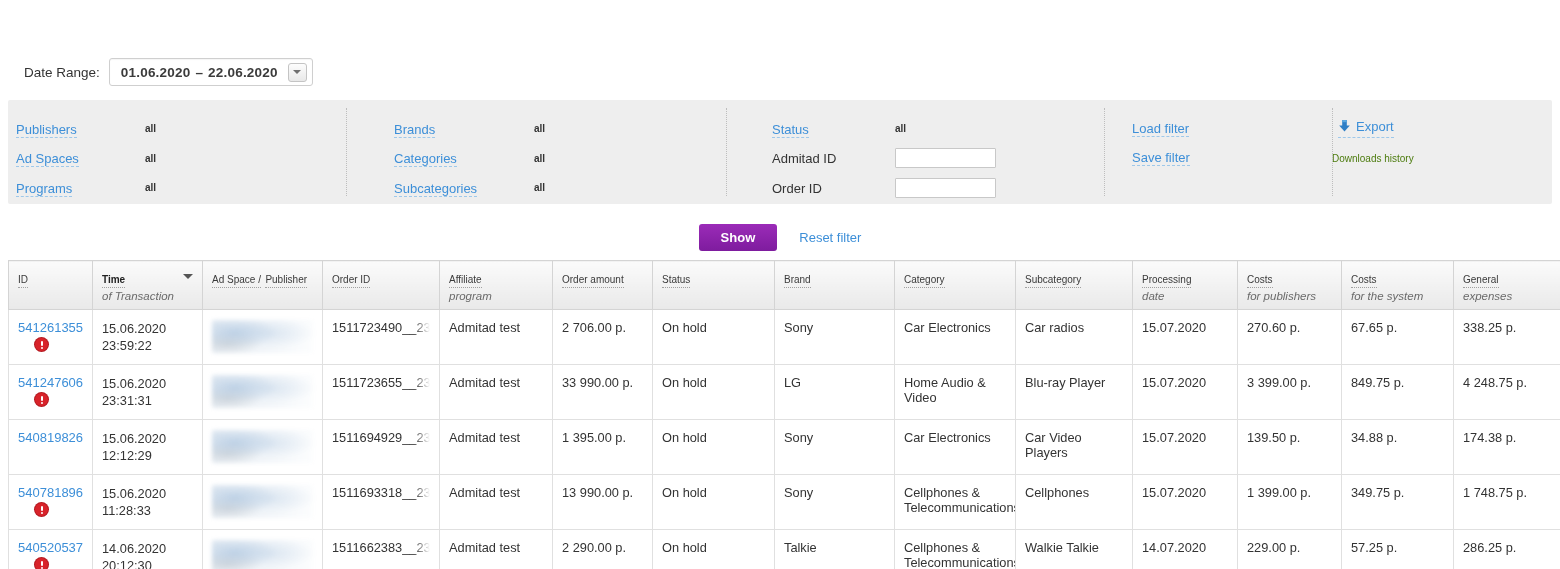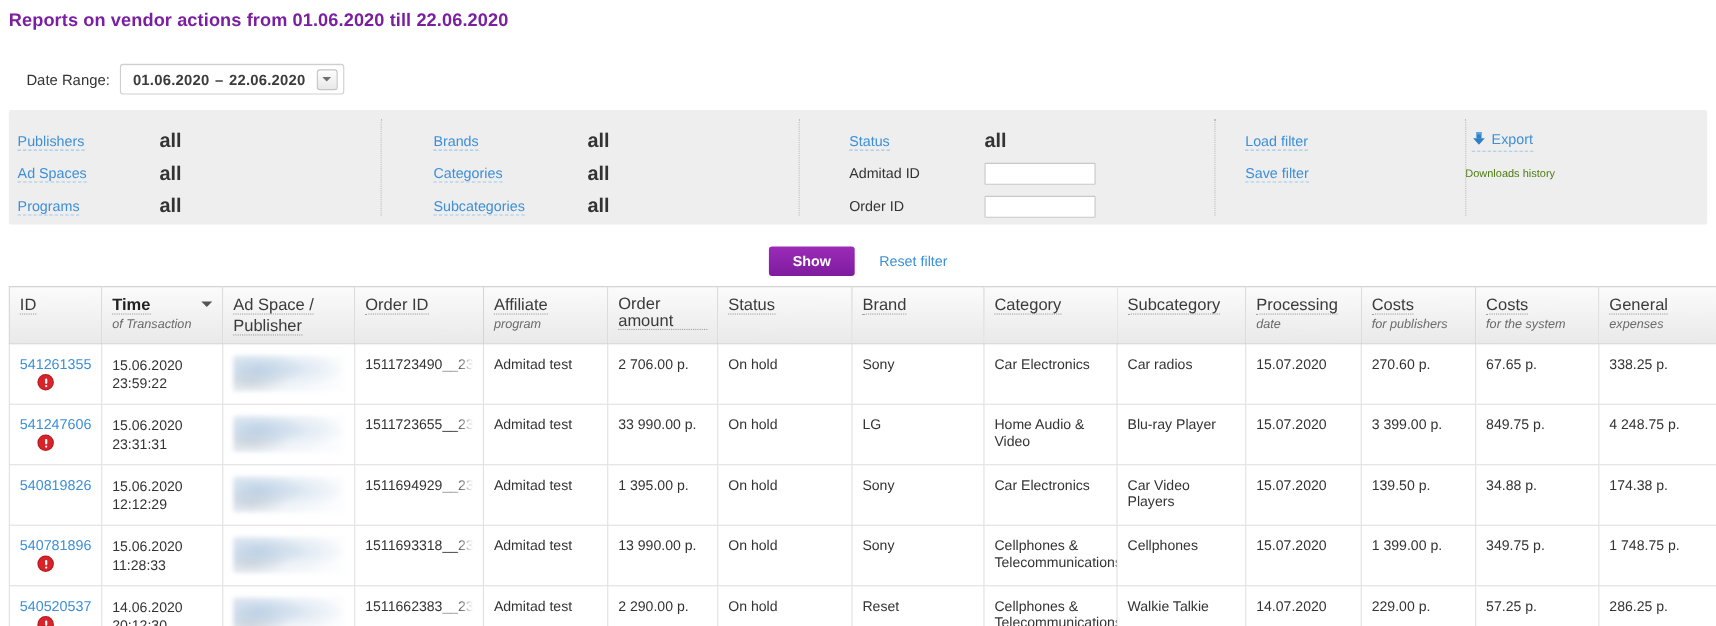--- a/index.html
+++ b/index.html
@@ -117,21 +117,21 @@
     line-height: 15px;
     cursor: pointer;
     white-space: nowrap;
   }
   .ftext {
     font-size: 13px;
     color: #333;
     white-space: nowrap;
   }
   .fval {
-    font-size: 18px;
+    font-size: 10px;
     font-weight: bold;
     color: #333;
     white-space: nowrap;
   }
   .fname-w { width: 129px; flex: none; }
   .fname-w2 { width: 140px; flex: none; }
   .fname-w3 { width: 123px; flex: none; }
   .finput {
     width: 101px;
     height: 20px;
@@ -210,21 +210,21 @@
     text-align: left;
     vertical-align: top;
     padding: 8px 9px 6px 9px;
     font-weight: normal;
     height: 32px;
     box-sizing: border-box;
     position: relative;
   }
   table.report th:first-child { border-left: 1px solid #d4d4d4; }
   .th-main {
-    font-size: 15px;
+    font-size: 10px;
     color: #3a3a3a;
     display: inline-block;
     border-bottom: 1px dotted #a0a0a0;
     line-height: 15px;
     cursor: pointer;
   }
   .th-main.sorted { font-weight: bold; color: #222; }
   .th-sub {
     display: block;
     font-size: 11.5px;
@@ -305,21 +305,20 @@
     overflow: hidden;
     -webkit-mask-image: linear-gradient(to right, #000 84%, rgba(0,0,0,0));
     mask-image: linear-gradient(to right, #000 84%, rgba(0,0,0,0));
   }
 </style>
 </head>
 <body>
 
 <div id="page">
 
-  <div class="page-title">Reports on vendor actions from 01.06.2020 till 22.06.2020</div>
 
   <div class="daterange-row">
     <span class="daterange-label">Date Range:</span>
     <div class="daterange-box">
       <span class="daterange-value">01.06.2020</span>
       <span class="daterange-sep daterange-value">–</span>
       <span class="daterange-value">22.06.2020</span>
       <span class="dd-caret">
           <i></i>
         </span>
@@ -581,21 +580,21 @@
             </td>
             <td>
               <span class="blurred"></span>
             </td>
             <td>
               <span class="trunc">1511662383__23__</span>
             </td>
             <td><span>Admitad test</span></td>
             <td><span>2 290.00 p.</span></td>
             <td><span>On hold</span></td>
-            <td><span>Reset</span></td>
+            <td><span>Talkie</span></td>
             <td><span>Cellphones &amp; Telecommunications</span></td>
             <td><span>Walkie Talkie</span></td>
             <td><span>14.07.2020</span></td>
             <td><span>229.00 p.</span></td>
             <td><span>57.25 p.</span></td>
             <td><span>286.25 p.</span></td>
           </tr>
         </tbody>
     </table>
   </div>

